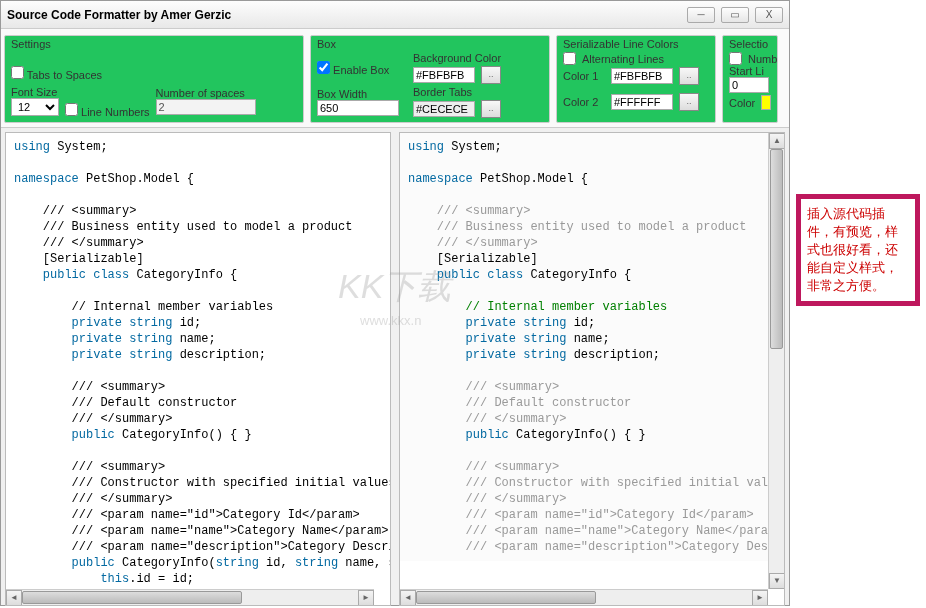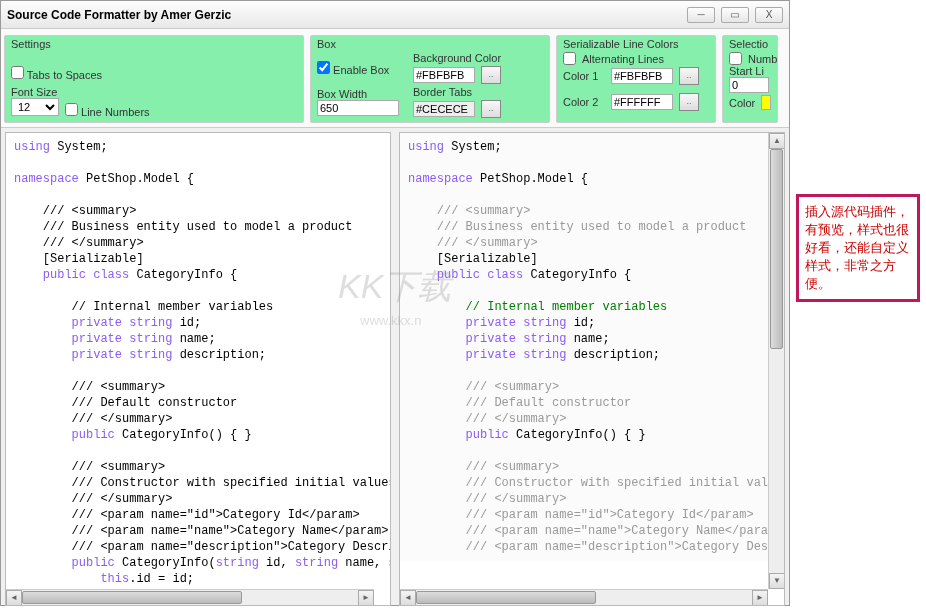--- a/index.html
+++ b/index.html
@@ -3,42 +3,42 @@
 <meta charset="utf-8">
 <style>
 * { box-sizing: border-box; margin: 0; padding: 0; }
 body { font-family: "Microsoft Sans Serif", Arial, sans-serif; font-size: 12px; background: #fff; position: relative; width: 926px; height: 608px; overflow: hidden; }
 .window { border: 1px solid #999; width: 790px; height: 606px; background: #f0f0f0; }
 .titlebar { background: linear-gradient(#fdfdfd, #e8e8e8); border-bottom: 1px solid #ccc; height: 28px; display: flex; align-items: center; padding: 0 6px; }
 .titlebar-text { flex: 1; font-size: 12px; font-weight: bold; }
 .win-btns { display: flex; gap: 6px; }
 .win-btn { width: 28px; height: 16px; border: 1px solid #aaa; border-radius: 2px; background: linear-gradient(#fdfdfd,#e6e6e6); display: flex; align-items: center; justify-content: center; font-size: 10px; color: #555; }
 .toolbar { display: flex; background: #fafafa; border-bottom: 1px solid #ccc; padding: 4px 0 2px 0; }
-.group { border: 1px solid #ccc; border-radius: 2px; margin: 2px 3px; padding: 2px 6px 4px 6px; background: #86efac; position: relative; }
+.group { border: 1px solid #ccc; border-radius: 2px; margin: 2px 3px; padding: 2px 6px 4px 6px; background: #22c55e; position: relative; }
 .group-title { font-size: 11px; color: #333; margin-bottom: 2px; }
 .row { display: flex; align-items: center; gap: 6px; margin-top: 2px; }
 .label { font-size: 11px; color: #333; }
 select, input[type=text] { font-size: 11px; border: 1px solid #aaa; padding: 1px 2px; background: #fff; }
 input[type=checkbox] { margin: 0; }
 .colorbtn { width: 20px; height: 18px; border: 1px solid #888; background: linear-gradient(#f8f8f8,#ddd); font-size: 9px; text-align: center; line-height: 14px; color: #666; }
 .small-input { width: 62px; }
 .panes { display: flex; height: 482px; }
 .pane { flex: 1; margin: 4px; border: 1px solid #bbb; background: #fff; position: relative; overflow: hidden; }
 .pane-inner { padding: 6px 8px; font-family: "Courier New", monospace; font-size: 12px; line-height: 16px; white-space: pre; overflow: hidden; }
 .pane-right .pane-inner { background: #FBFBFB; }
 .scroll-h { position: absolute; bottom: 0; left: 0; right: 16px; height: 16px; background: #eee; border-top: 1px solid #ccc; }
 .scroll-h-thumb { position: absolute; left: 16px; top: 1px; width: 220px; height: 13px; background: linear-gradient(#ddd,#bbb); border: 1px solid #999; border-radius: 2px; }
 .scroll-h-arrow { position: absolute; top: 0; width: 16px; height: 16px; background: linear-gradient(#f4f4f4,#ddd); border: 1px solid #aaa; font-size: 8px; text-align: center; line-height: 13px; color: #666; }
 .scroll-v { position: absolute; right: 0; top: 0; bottom: 16px; width: 16px; background: #eee; border-left: 1px solid #ccc; }
 .scroll-v-thumb { position: absolute; top: 16px; left: 1px; width: 13px; height: 200px; background: linear-gradient(90deg,#ddd,#bbb); border: 1px solid #999; border-radius: 2px; }
 .scroll-v-arrow { position: absolute; left: 0; width: 16px; height: 16px; background: linear-gradient(#f4f4f4,#ddd); border: 1px solid #aaa; font-size: 8px; text-align: center; line-height: 13px; color: #666; }
-.kw { color: #8b5cf6; }
+.kw { color: #0369a1; }
 .cm2 { color: #999; }
 .str-green { color: #008000; }
-.annot { position: absolute; left: 796px; top: 194px; width: 124px; border: 3px solid #be185d; padding: 6px; font-size: 13px; color: #c00; line-height: 18px; font-family: SimSun, serif; }
+.annot { position: absolute; left: 796px; top: 194px; width: 124px; border: 5px solid #be185d; padding: 6px; font-size: 13px; color: #c00; line-height: 18px; font-family: SimSun, serif; }
 .watermark { position: absolute; left: 338px; top: 264px; font-size: 34px; color: rgba(160,160,160,0.35); font-style: italic; pointer-events: none; }
 .watermark2 { position: absolute; left: 360px; top: 313px; font-size: 13px; color: rgba(160,160,160,0.35); pointer-events: none; }
 .yellow-sw { background: #ffff00; display: inline-block; width: 18px; height: 15px; border: 1px solid #aaa; }
 </style>
 </head>
 <body>
 
 <div class="window">
   <div class="titlebar">
     <span class="titlebar-text">Source Code Formatter by Amer Gerzic</span>
@@ -55,20 +55,24 @@
       <div class="group-title">Settings</div>
       <div class="row">
         <label class="label" style="margin-top:14px"><input type="checkbox" style=""> <span>Tabs to Spaces</span></label>
       </div>
       <div class="row">
         <div>
           <div class="label">Font Size</div>
           <select style="width:48px"><option>12</option></select>
         </div>
         <label class="label" style="margin-top:20px"><input type="checkbox" style=""> <span>Line Numbers</span></label>
+        <div>
+          <div class="label">Number of spaces</div>
+          <input type="text" style="width: 100px; background: rgb(243, 243, 243);" disabled="" value="2">
+        </div>
       </div>
     </div>
 
     <div class="group" style="width:240px">
       <div class="group-title">Box</div>
       <div class="row">
         <label class="label" style="width:90px;margin-top:0"><input type="checkbox" checked="" style=""> <span>Enable Box</span></label>
         <div>
           <div class="label">Background Color</div>
           <div class="row">

